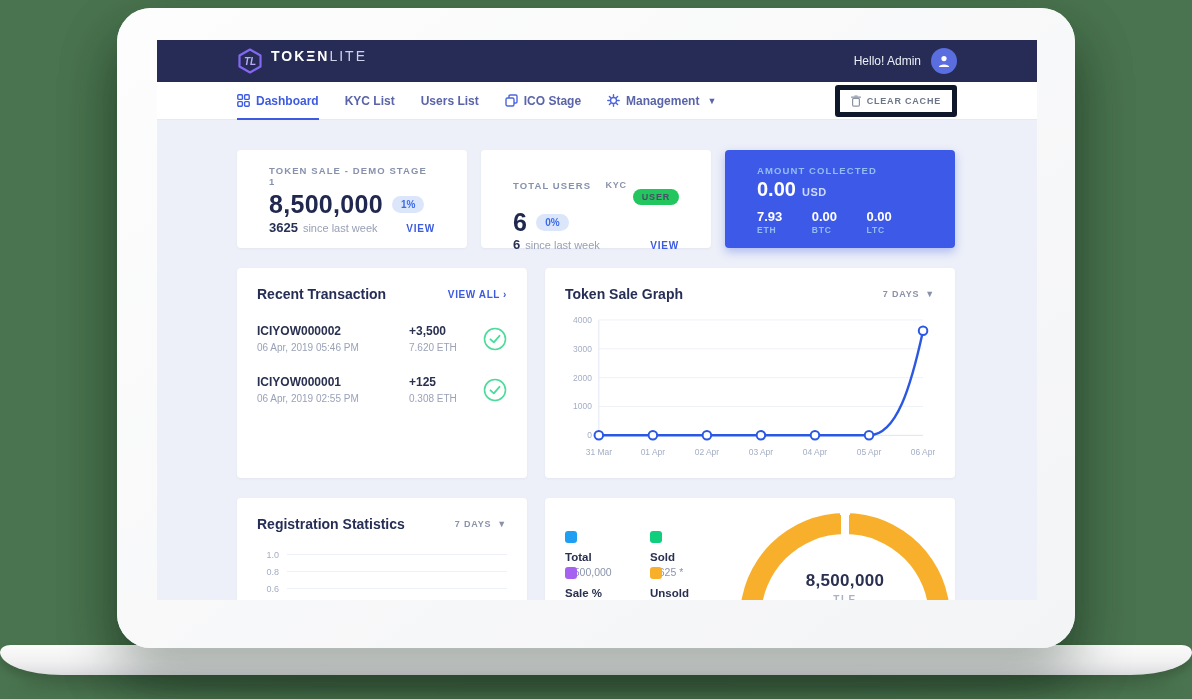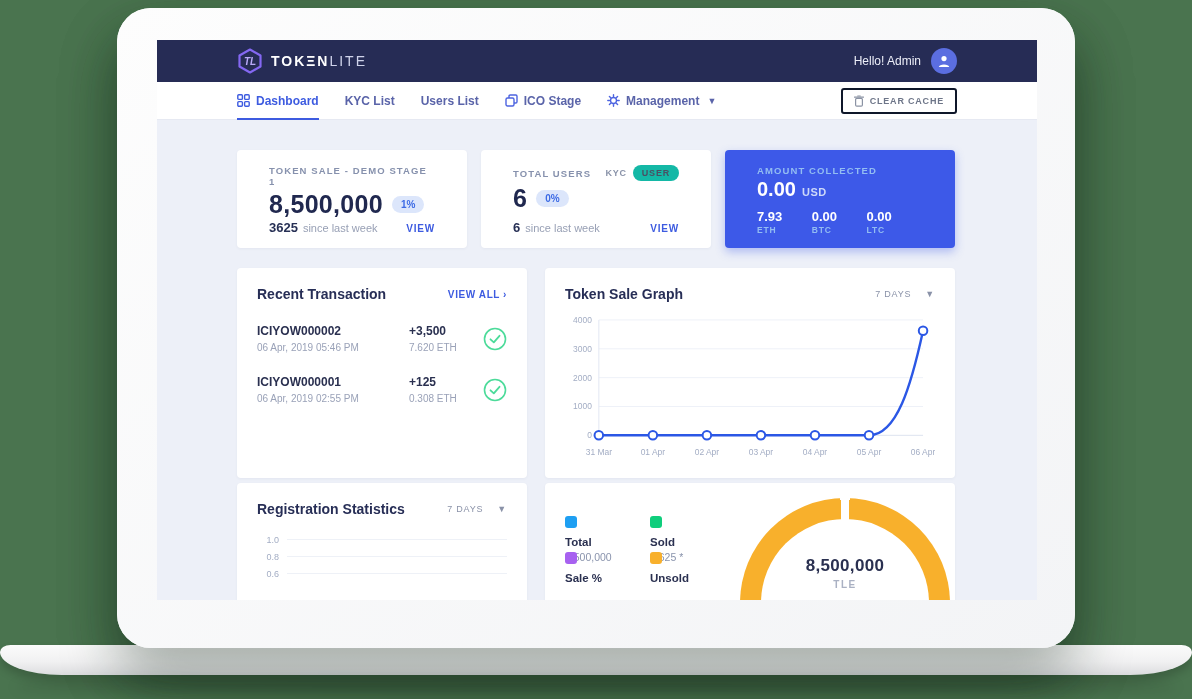--- a/index.html
+++ b/index.html
@@ -29,21 +29,21 @@
   
   .screen {
     position:absolute; left:40px; top:32px; width:880px; height:560px;
     background:#edf0f8; overflow:hidden;
   }
   
   .navbar {
     height:42px; background:#262c55; display:flex; align-items:center;
     padding:0 80px; justify-content:space-between;
   }
-  .brand { display:flex; align-items:center; gap:8px; }
+  .brand { display:flex; gap:8px; }
   .brand-name { font-size:14px; letter-spacing:2px; color:#fff; font-weight:bold; }
   .brand-name .lite { font-weight:400; color:#cfd3ea; }
   .greet { display:flex; align-items:center; gap:10px; }
   .greet-text { color:#eceef8; font-size:12px; }
   .avatar {
     width:26px; height:26px; border-radius:50%; background:#5b6ee0;
     display:flex; align-items:center; justify-content:center; cursor:pointer;
   }
   
   .menustrip {
@@ -57,37 +57,37 @@
     color:#5a64a9; cursor:pointer; position:relative;
   }
   .menu-item.active { color:#3d5be0; }
   .menu-item.active::after {
     content:""; position:absolute; left:0; right:0; bottom:0; height:2px; background:#3d5be0;
   }
   .menu-item .mi { display:flex; align-items:center; }
   .chev { font-size:9px; color:#5a64a9; margin-left:2px; }
   .clear-cache {
     display:flex; align-items:center; gap:6px; background:#fff;
-    border:2px solid #0f172a; border-radius:3px; padding:5px 11px;
+    border:5px solid #0f172a; border-radius:3px; padding:5px 11px;
     font-size:9px; font-weight:bold; letter-spacing:.8px; color:#6d7588; cursor:pointer;
   }
   
   .content { padding:30px 80px 0; }
   .cards-row { display:grid; grid-template-columns:230px 230px 230px; gap:14px; }
   .card {
     background:#fff; border-radius:4px; height:98px; padding:15px 32px 13px;
     box-shadow:0 1px 3px rgba(40,55,100,.05); display:flex; flex-direction:column;
   }
   .card-label { font-size:9.5px; font-weight:bold; letter-spacing:1.1px; color:#8691ad; }
   .card-head { display:flex; justify-content:space-between; align-items:center; }
   .mini-tabs { display:flex; align-items:center; gap:6px; }
   .tab-kyc { font-size:9px; font-weight:bold; letter-spacing:.8px; color:#8a93a9; cursor:pointer; }
   .tab-user {
     font-size:9px; font-weight:bold; letter-spacing:.8px; color:#4a4f63;
-    background:#14b8a6; border-radius:9px; padding:3px 9px; cursor:pointer;
+    background:#22c55e; border-radius:9px; padding:3px 9px; cursor:pointer;margin-top:24px;
   }
   .card-valrow { display:flex; align-items:center; gap:9px; margin-top:3px; }
   .card-value { font-size:25px; font-weight:bold; color:#20284f; letter-spacing:.3px; }
   .pct-badge {
     background:#dce6fb; color:#3d6be5; font-size:10px; font-weight:bold;
     border-radius:10px; padding:3px 9px;
   }
   .card-foot { margin-top:auto; display:flex; align-items:baseline; }
   .foot-val { font-size:13px; font-weight:bold; color:#273055; margin-right:5px; }
   .foot-text { font-size:11px; color:#98a0b5; }
@@ -104,21 +104,21 @@
   .coin-label { font-size:8.5px; font-weight:bold; letter-spacing:.8px; color:#93bdf2; margin-top:1px; }
   
   .panels-row { display:flex; gap:18px; margin-top:20px; }
   .panel {
     background:#fff; border-radius:4px; box-shadow:0 1px 3px rgba(40,55,100,.05);
     padding:18px 20px;
   }
   .panel-head { display:flex; justify-content:space-between; align-items:center; }
   .panel-title { font-size:14px; font-weight:bold; color:#272e56; }
   .viewall { display:flex; align-items:center; gap:3px; font-size:10px; font-weight:bold; letter-spacing:.6px; color:#3d5be0; cursor:pointer; }
-  .dd { display:flex; align-items:center; gap:12px; font-size:9px; font-weight:normal; letter-spacing:.8px; color:#8a92a8; cursor:pointer; }
+  .dd { display:flex; align-items:center; gap:4px; font-size:9px; font-weight:bold; letter-spacing:.8px; color:#8a92a8; cursor:pointer; }
   .dd .chev { color:#8a92a8; }
   .p-trans { width:290px; height:210px; }
   .p-graph { width:410px; height:210px; }
   .p-reg   { width:290px; height:170px; }
   .p-stage { width:410px; height:170px; position:relative; overflow:hidden; }
   
   .tx-row { display:flex; align-items:center; margin-top:22px; }
   .tx-left { width:152px; }
   .tx-id { font-size:12px; font-weight:bold; color:#2a3050; }
   .tx-date { font-size:10px; color:#9aa2b8; margin-top:4px; }
@@ -374,21 +374,21 @@
                 <circle cx="142.66666666666669" cy="126" r="4.3" fill="#fff" stroke="#2b57e5" stroke-width="2"></circle>
                 <circle cx="197" cy="126" r="4.3" fill="#fff" stroke="#2b57e5" stroke-width="2"></circle>
                 <circle cx="251.33333333333334" cy="126" r="4.3" fill="#fff" stroke="#2b57e5" stroke-width="2"></circle>
                 <circle cx="305.6666666666667" cy="126" r="4.3" fill="#fff" stroke="#2b57e5" stroke-width="2"></circle>
                 <circle cx="360" cy="20.875" r="4.3" fill="#fff" stroke="#2b57e5" stroke-width="2"></circle>
               </svg>
             </div>
         </div>
       </div>
 
-      <div class="panels-row" style="margin-top:5px;">
+      <div class="panels-row" style="margin-top:20px;">
         <div class="panel p-reg">
           <div class="panel-head">
             <span class="panel-title">Registration Statistics</span>
             <span class="dd">
               <span>7 DAYS</span>
               <span class="chev">▼</span>
             </span>
           </div>
           <div class="reg-rows">
               <div class="reg-row">

